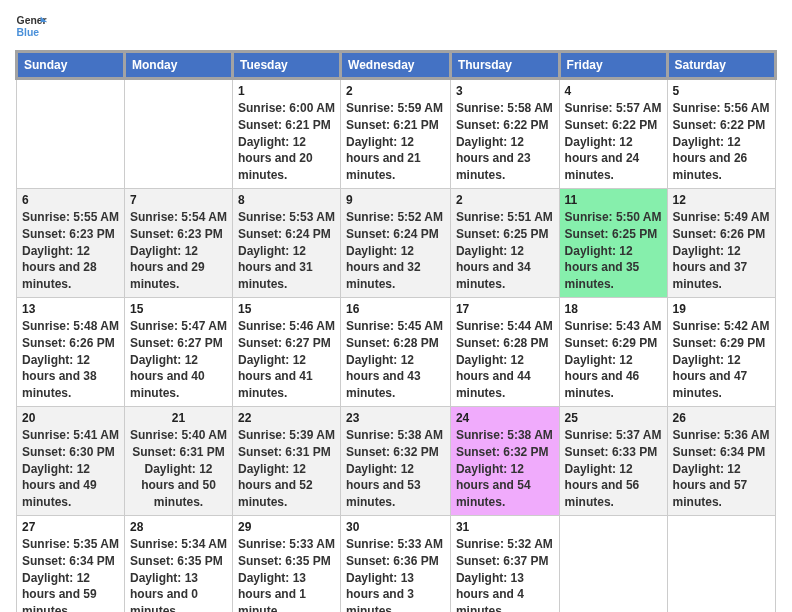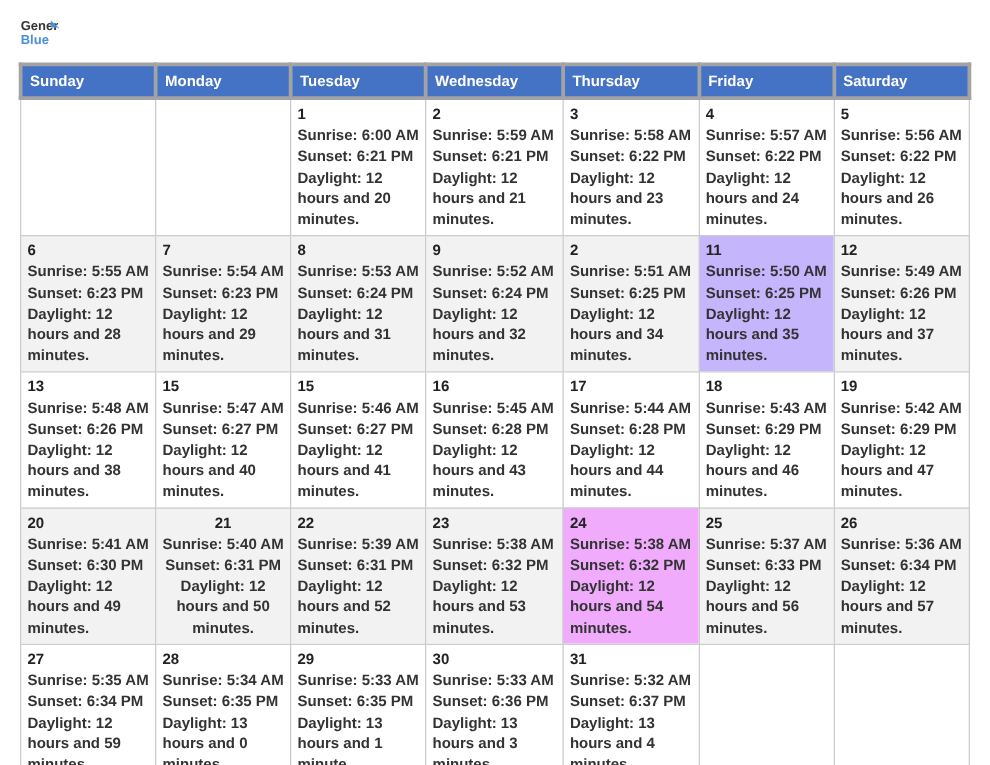--- a/index.html
+++ b/index.html
@@ -146,21 +146,21 @@
           <div class="day-info">Sunrise: 5:53 AM<br>Sunset: 6:24 PM<br>Daylight: 12 hours and 31 minutes.</div>
         </td>
         <td style="background: rgb(242, 242, 242);">
           <div class="day-number">9</div>
           <div class="day-info">Sunrise: 5:52 AM<br>Sunset: 6:24 PM<br>Daylight: 12 hours and 32 minutes.</div>
         </td>
         <td style="background: rgb(242, 242, 242);">
           <div class="day-number">2</div>
           <div class="day-info">Sunrise: 5:51 AM<br>Sunset: 6:25 PM<br>Daylight: 12 hours and 34 minutes.</div>
         </td>
-        <td style="background: #c4b5fd; margin-top: 24px;">
+        <td style="background: #86efac; margin-top: 24px;">
           <div class="day-number">11</div>
           <div class="day-info">Sunrise: 5:50 AM<br>Sunset: 6:25 PM<br>Daylight: 12 hours and 35 minutes.</div>
         </td>
         <td style="background: rgb(242, 242, 242);">
           <div class="day-number">12</div>
           <div class="day-info">Sunrise: 5:49 AM<br>Sunset: 6:26 PM<br>Daylight: 12 hours and 37 minutes.</div>
         </td>
       </tr>
       <tr>
         <td>

